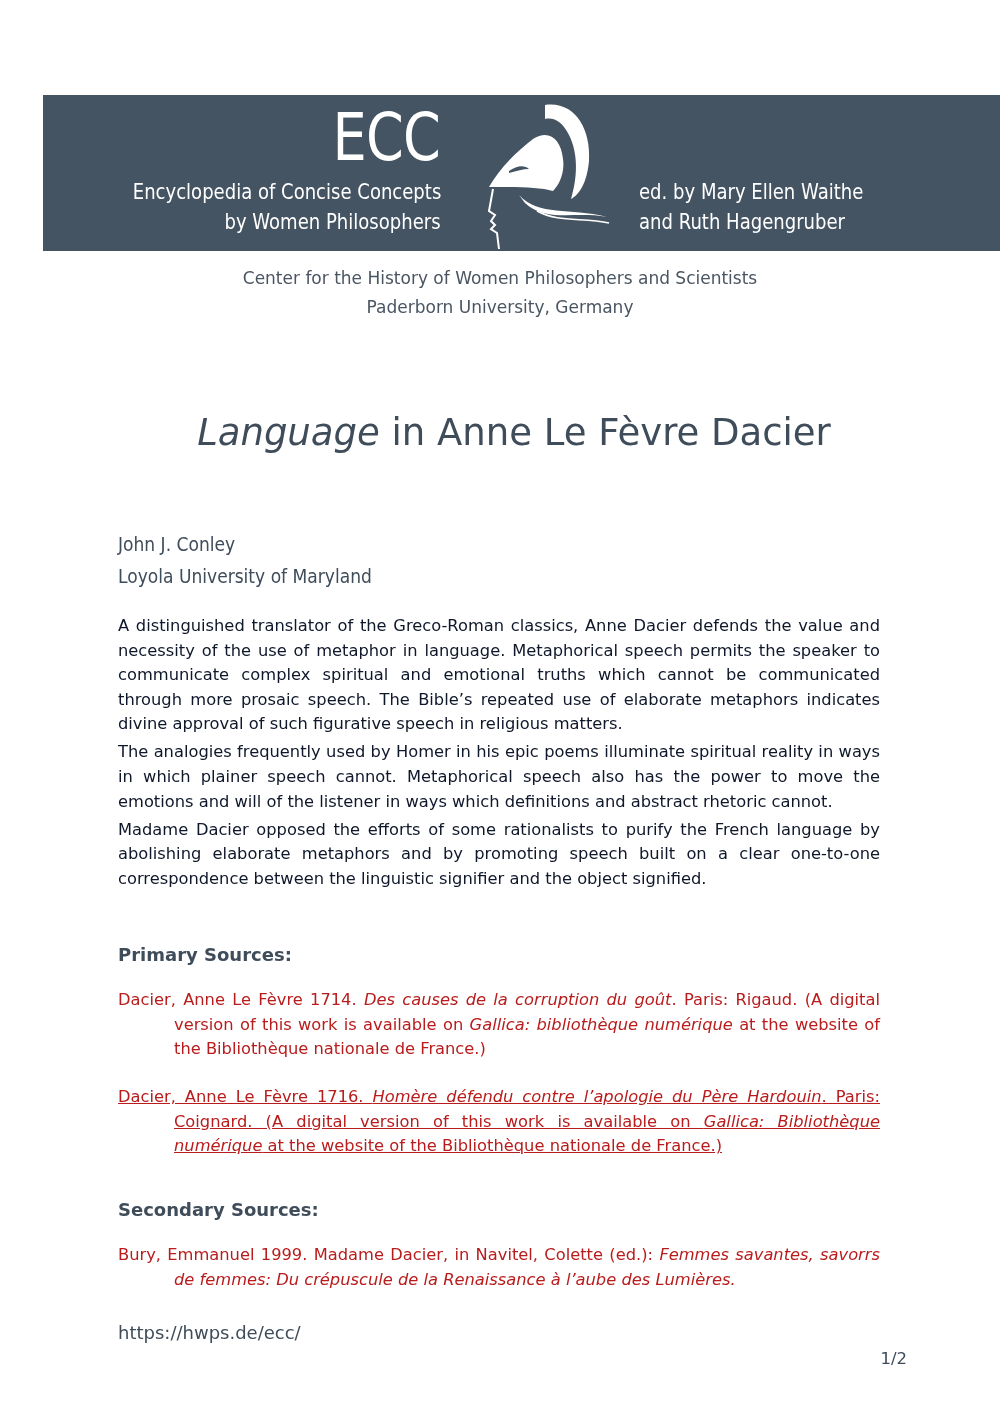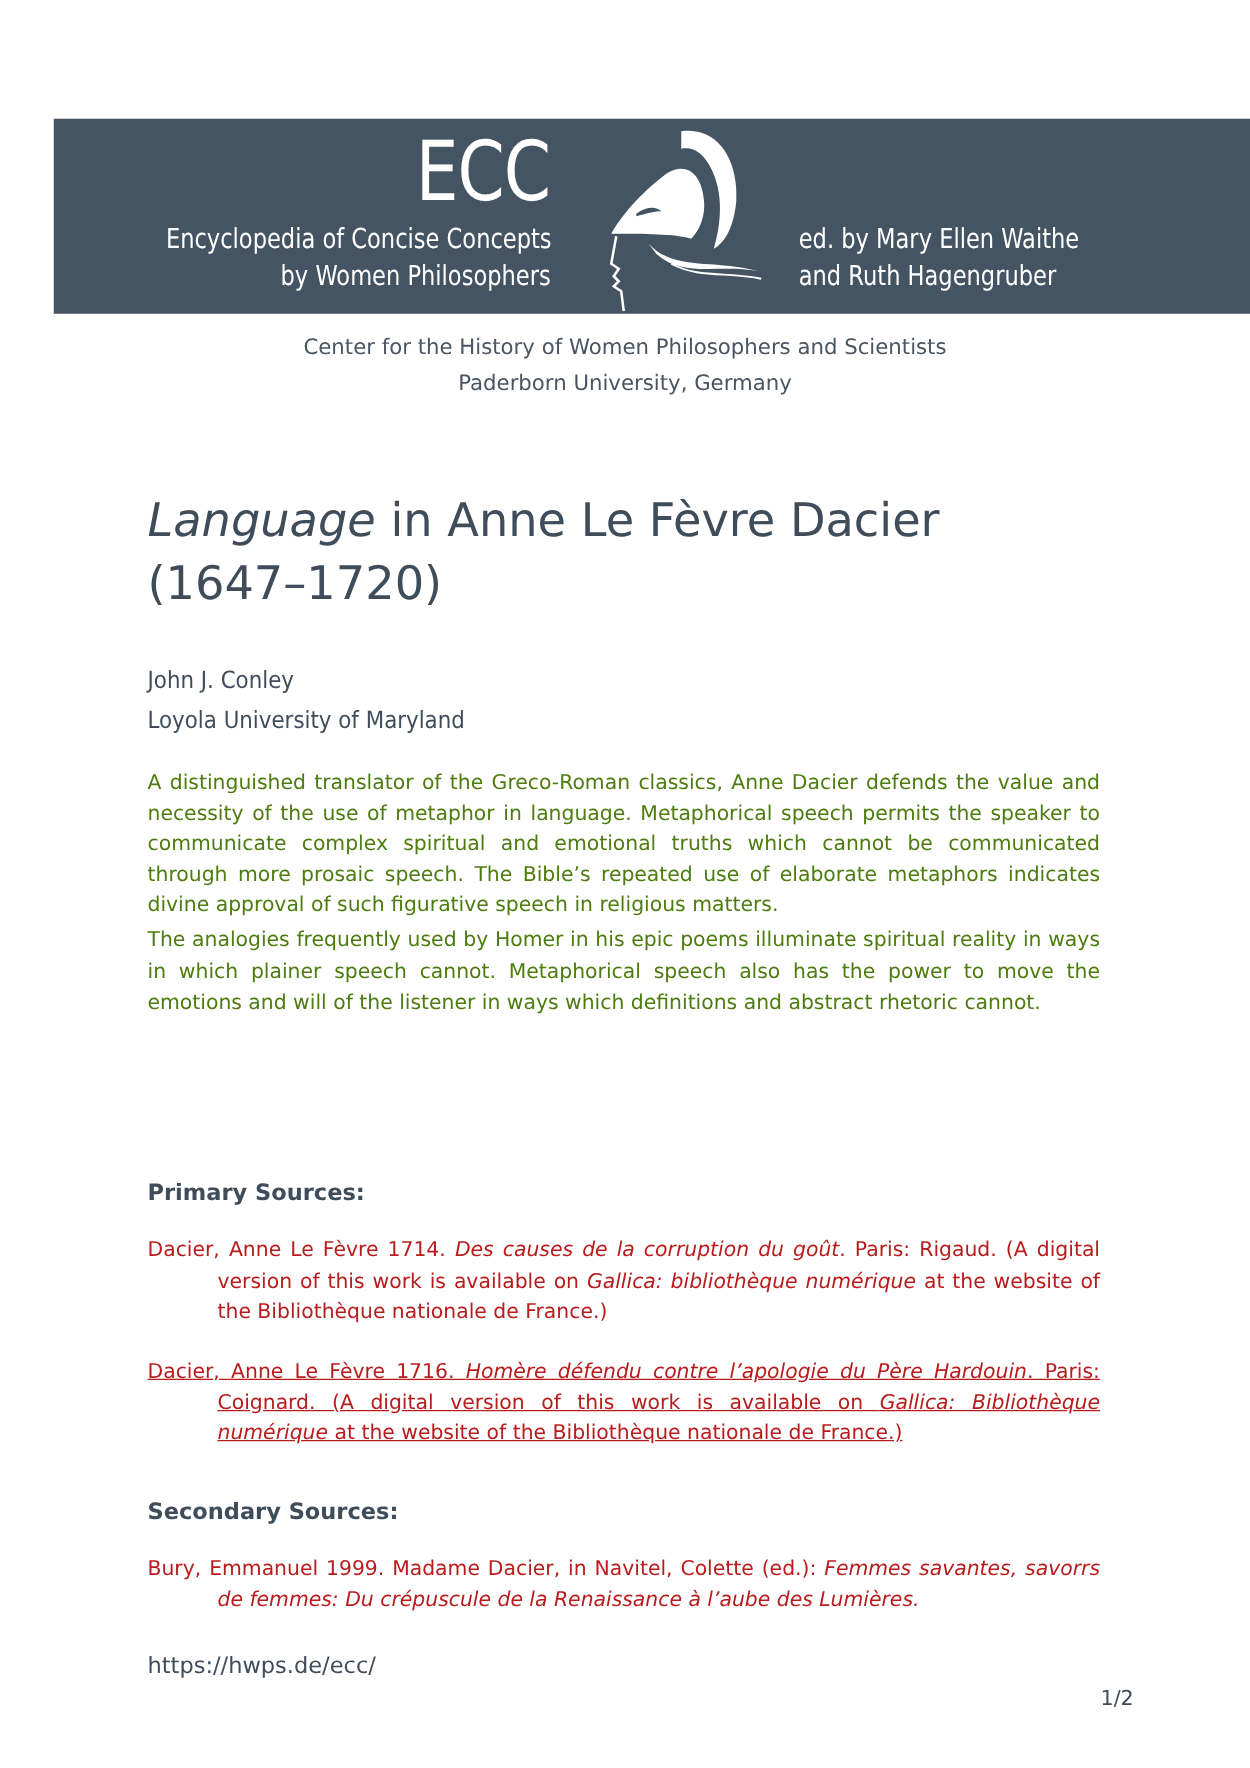--- a/index.html
+++ b/index.html
@@ -34,30 +34,30 @@
   .ed2 { top: 114px; }
   .athena {
     position: absolute; left: 436px; top: 4px; width: 140px; height: 150px;
   }
   .center-info {
     position: absolute; top: 264px; left: 0; width: 1000px; text-align: center;
     font-size: 17px; line-height: 29px; color: #4a5562;
   }
   .title {
     position: absolute; left: 118px; top: 392px; width: 760px;
-    font-size: 37px; line-height: 50px; color: #3f4c5a; margin: 0; font-weight: normal;
+    font-size: 37px; line-height: 50px; color: #3f4c5a; margin: 16px; font-weight: normal; text-align: center;
   }
   .title em { font-style: italic; }
   .author {
     position: absolute; left: 118px; top: 528px; font-size: 19px; line-height: 32px;
     color: #3f4c5a; transform: scaleX(0.9); transform-origin: left top;
   }
   .body-text {
     position: absolute; left: 118px; top: 614px; width: 762px;
-    font-size: 16.3px; line-height: 24.6px; color: #4d7c0f; text-align: justify;
+    font-size: 16.3px; line-height: 24.6px; color: #0f172a; text-align: justify;
   }
   .body-text p { margin: 0 0 3.5px 0; }
   .section-heading {
     position: absolute; left: 118px; font-size: 18px; font-weight: bold; color: #3f4c5a;
   }
   .h-primary { top: 944px; }
   .h-secondary { top: 1199px; }
   .ref {
     position: absolute; left: 118px; width: 762px; font-size: 16.3px; line-height: 24.6px;
     color: #b91c1c; text-align: justify; padding-left: 56px; text-indent: -56px;
@@ -98,31 +98,31 @@
   <div class="ed-line ed2">and Ruth Hagengruber</div>
 </div>
 
 <div class="center-info">
   <div>Center for the History of Women Philosophers and Scientists</div>
   <div>Paderborn University, Germany</div>
 </div>
 
 <h1 class="title">
   <em>Language</em><span> in Anne Le Fèvre Dacier</span><br>
-  <span>(1647–1720)</span>
 </h1>
 
 <div class="author">
   <div>John J. Conley</div>
   <div>Loyola University of Maryland</div>
 </div>
 
 <div class="body-text">
   <p>A distinguished translator of the Greco-Roman classics, Anne Dacier defends the value and necessity of the use of metaphor in language. Metaphorical speech permits the speaker to communicate complex spiritual and emotional truths which cannot be communicated through more prosaic speech. The Bible’s repeated use of elaborate metaphors indicates divine approval of such figurative speech in religious matters.</p>
   <p>The analogies frequently used by Homer in his epic poems illuminate spiritual reality in ways in which plainer speech cannot. Metaphorical speech also has the power to move the emotions and will of the listener in ways which definitions and abstract rhetoric cannot.</p>
+  <p>Madame Dacier opposed the efforts of some rationalists to purify the French language by abolishing elaborate metaphors and by promoting speech built on a clear one-to-one correspondence between the linguistic signifier and the object signified.</p>
 </div>
 
 <div class="section-heading h-primary">Primary Sources:</div>
 
 <div class="ref ref1">
   <span>Dacier, Anne Le Fèvre 1714. </span><em>Des causes de la corruption du goût</em><span>. Paris: Rigaud. (A digital version of this work is available on </span><em>Gallica: bibliothèque numérique</em><span> at the website of the Bibliothèque nationale de France.)</span>
 </div>
 
 <div class="ref ref2">
   <span>Dacier, Anne Le Fèvre 1716. </span><em>Homère défendu contre l’apologie du Père Hardouin</em><span>. Paris: Coignard. (A digital version of this work is available on </span><em>Gallica: Bibliothèque numérique</em><span> at the website of the Bibliothèque nationale de France.)</span>

